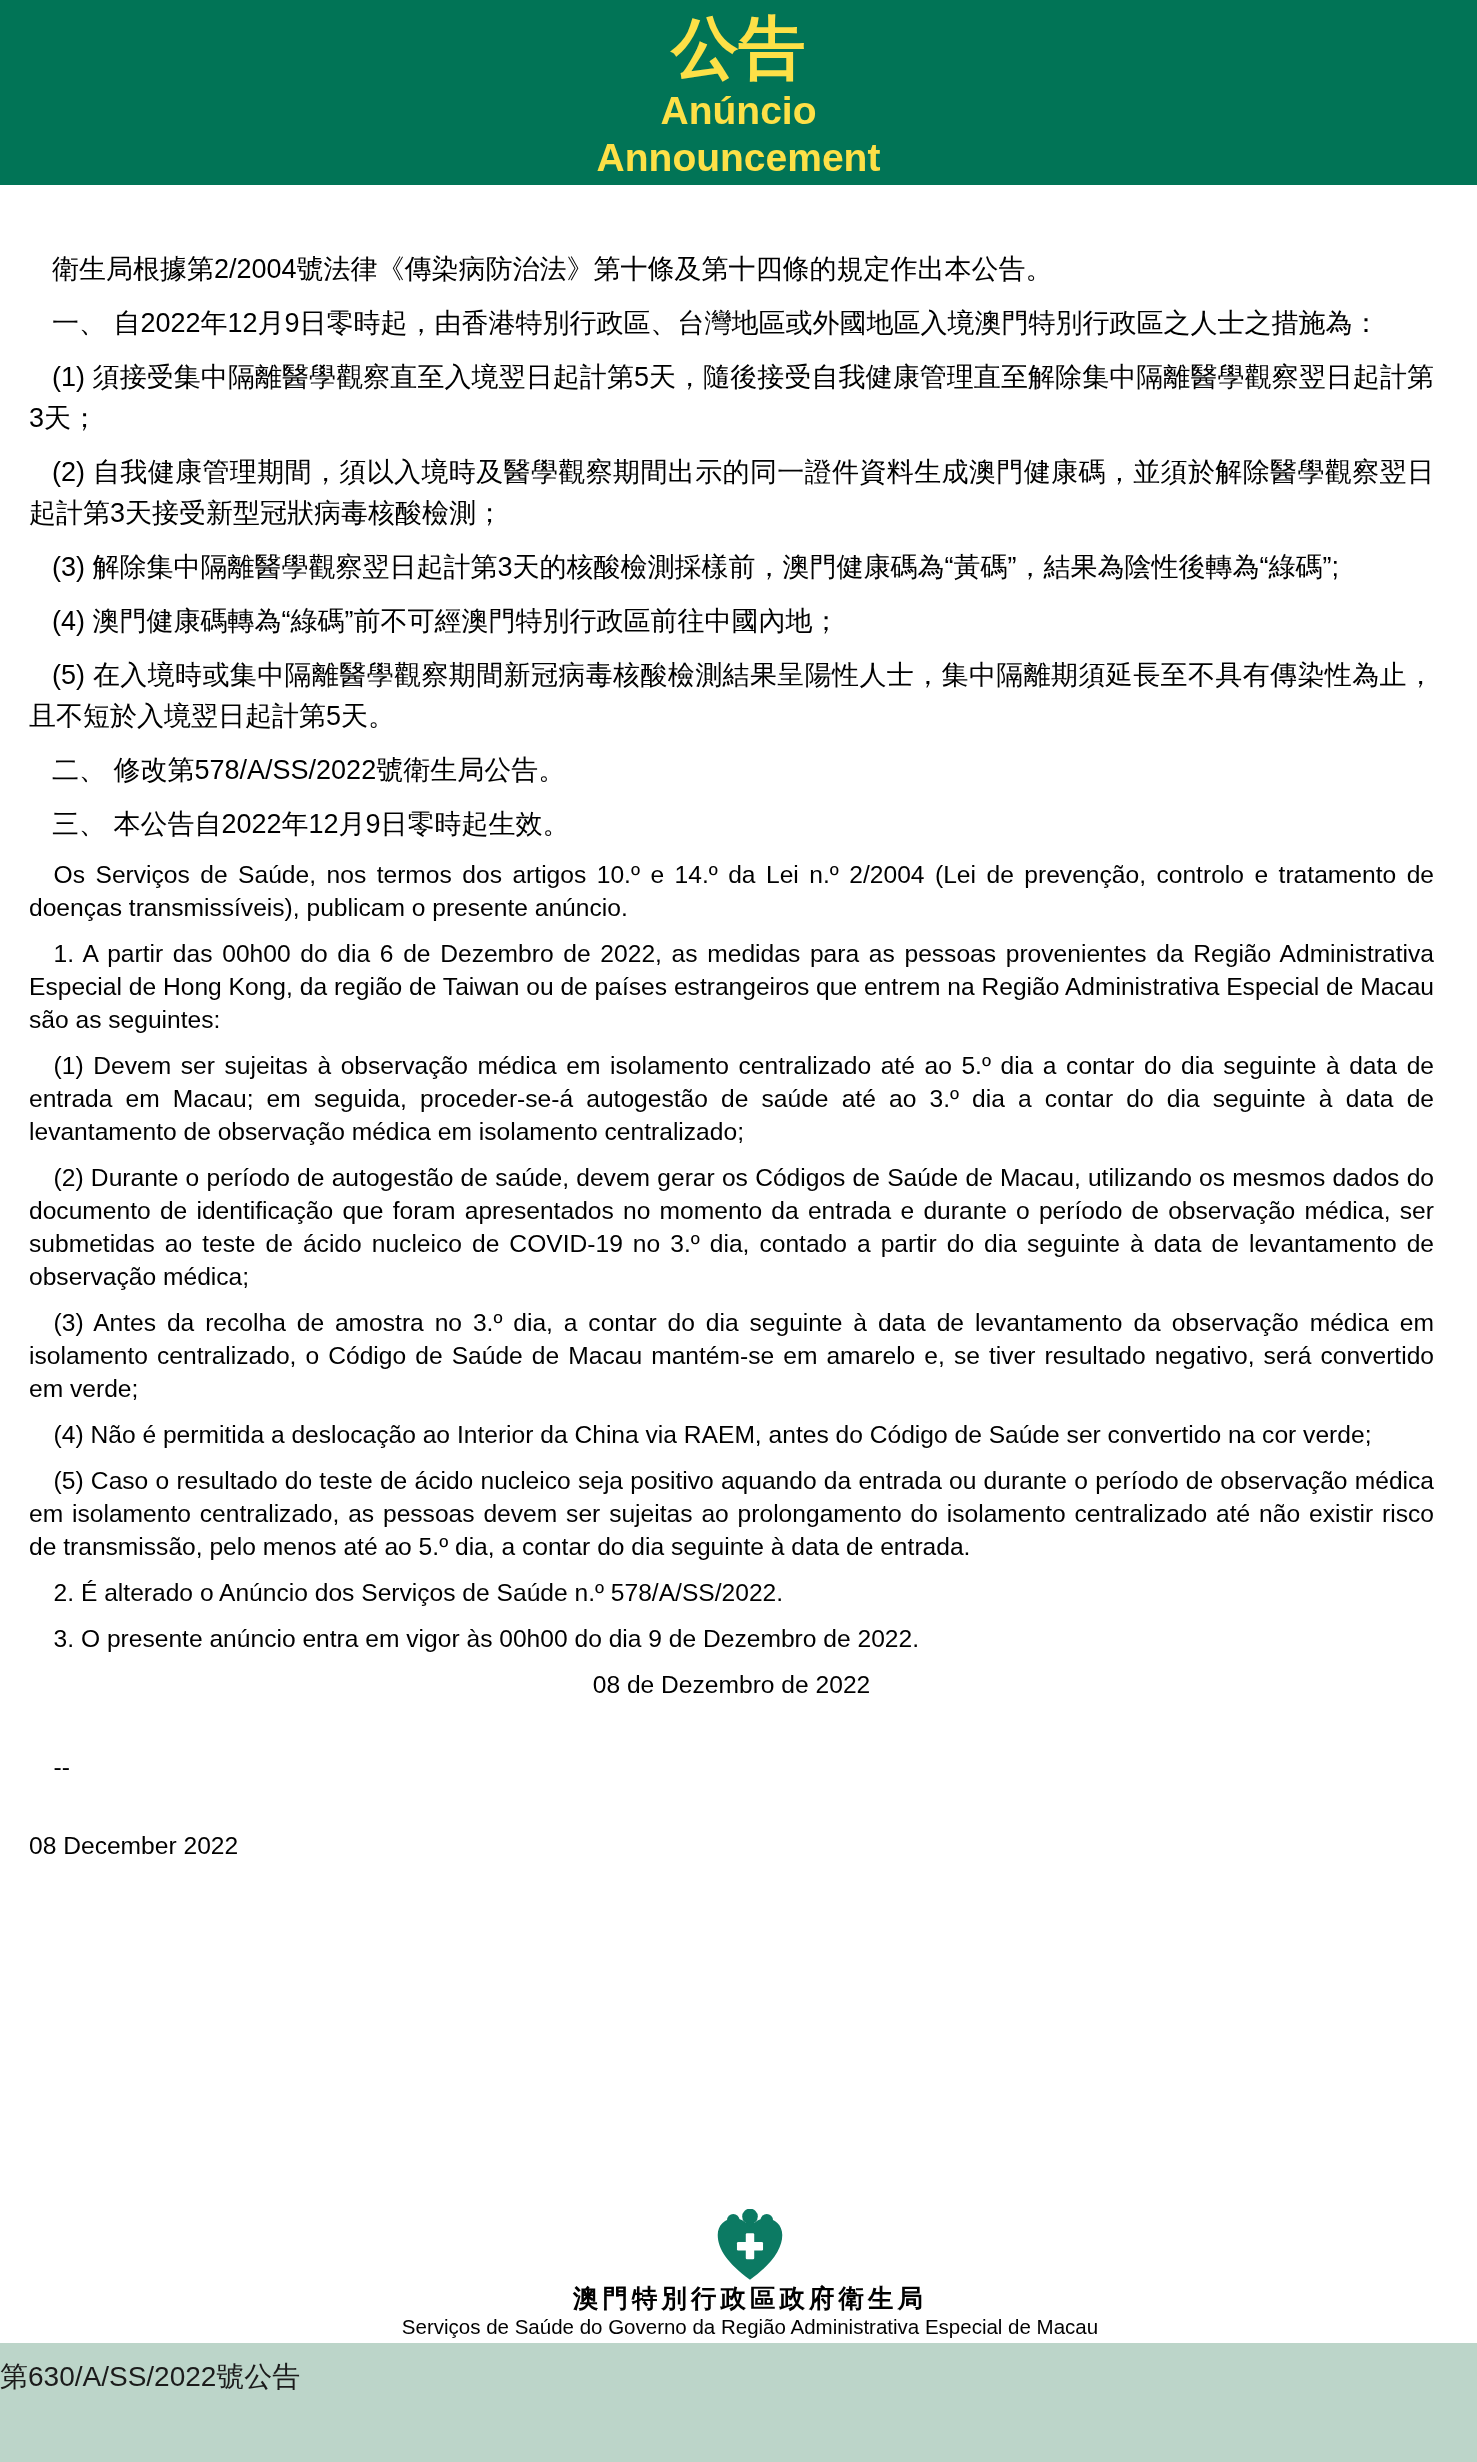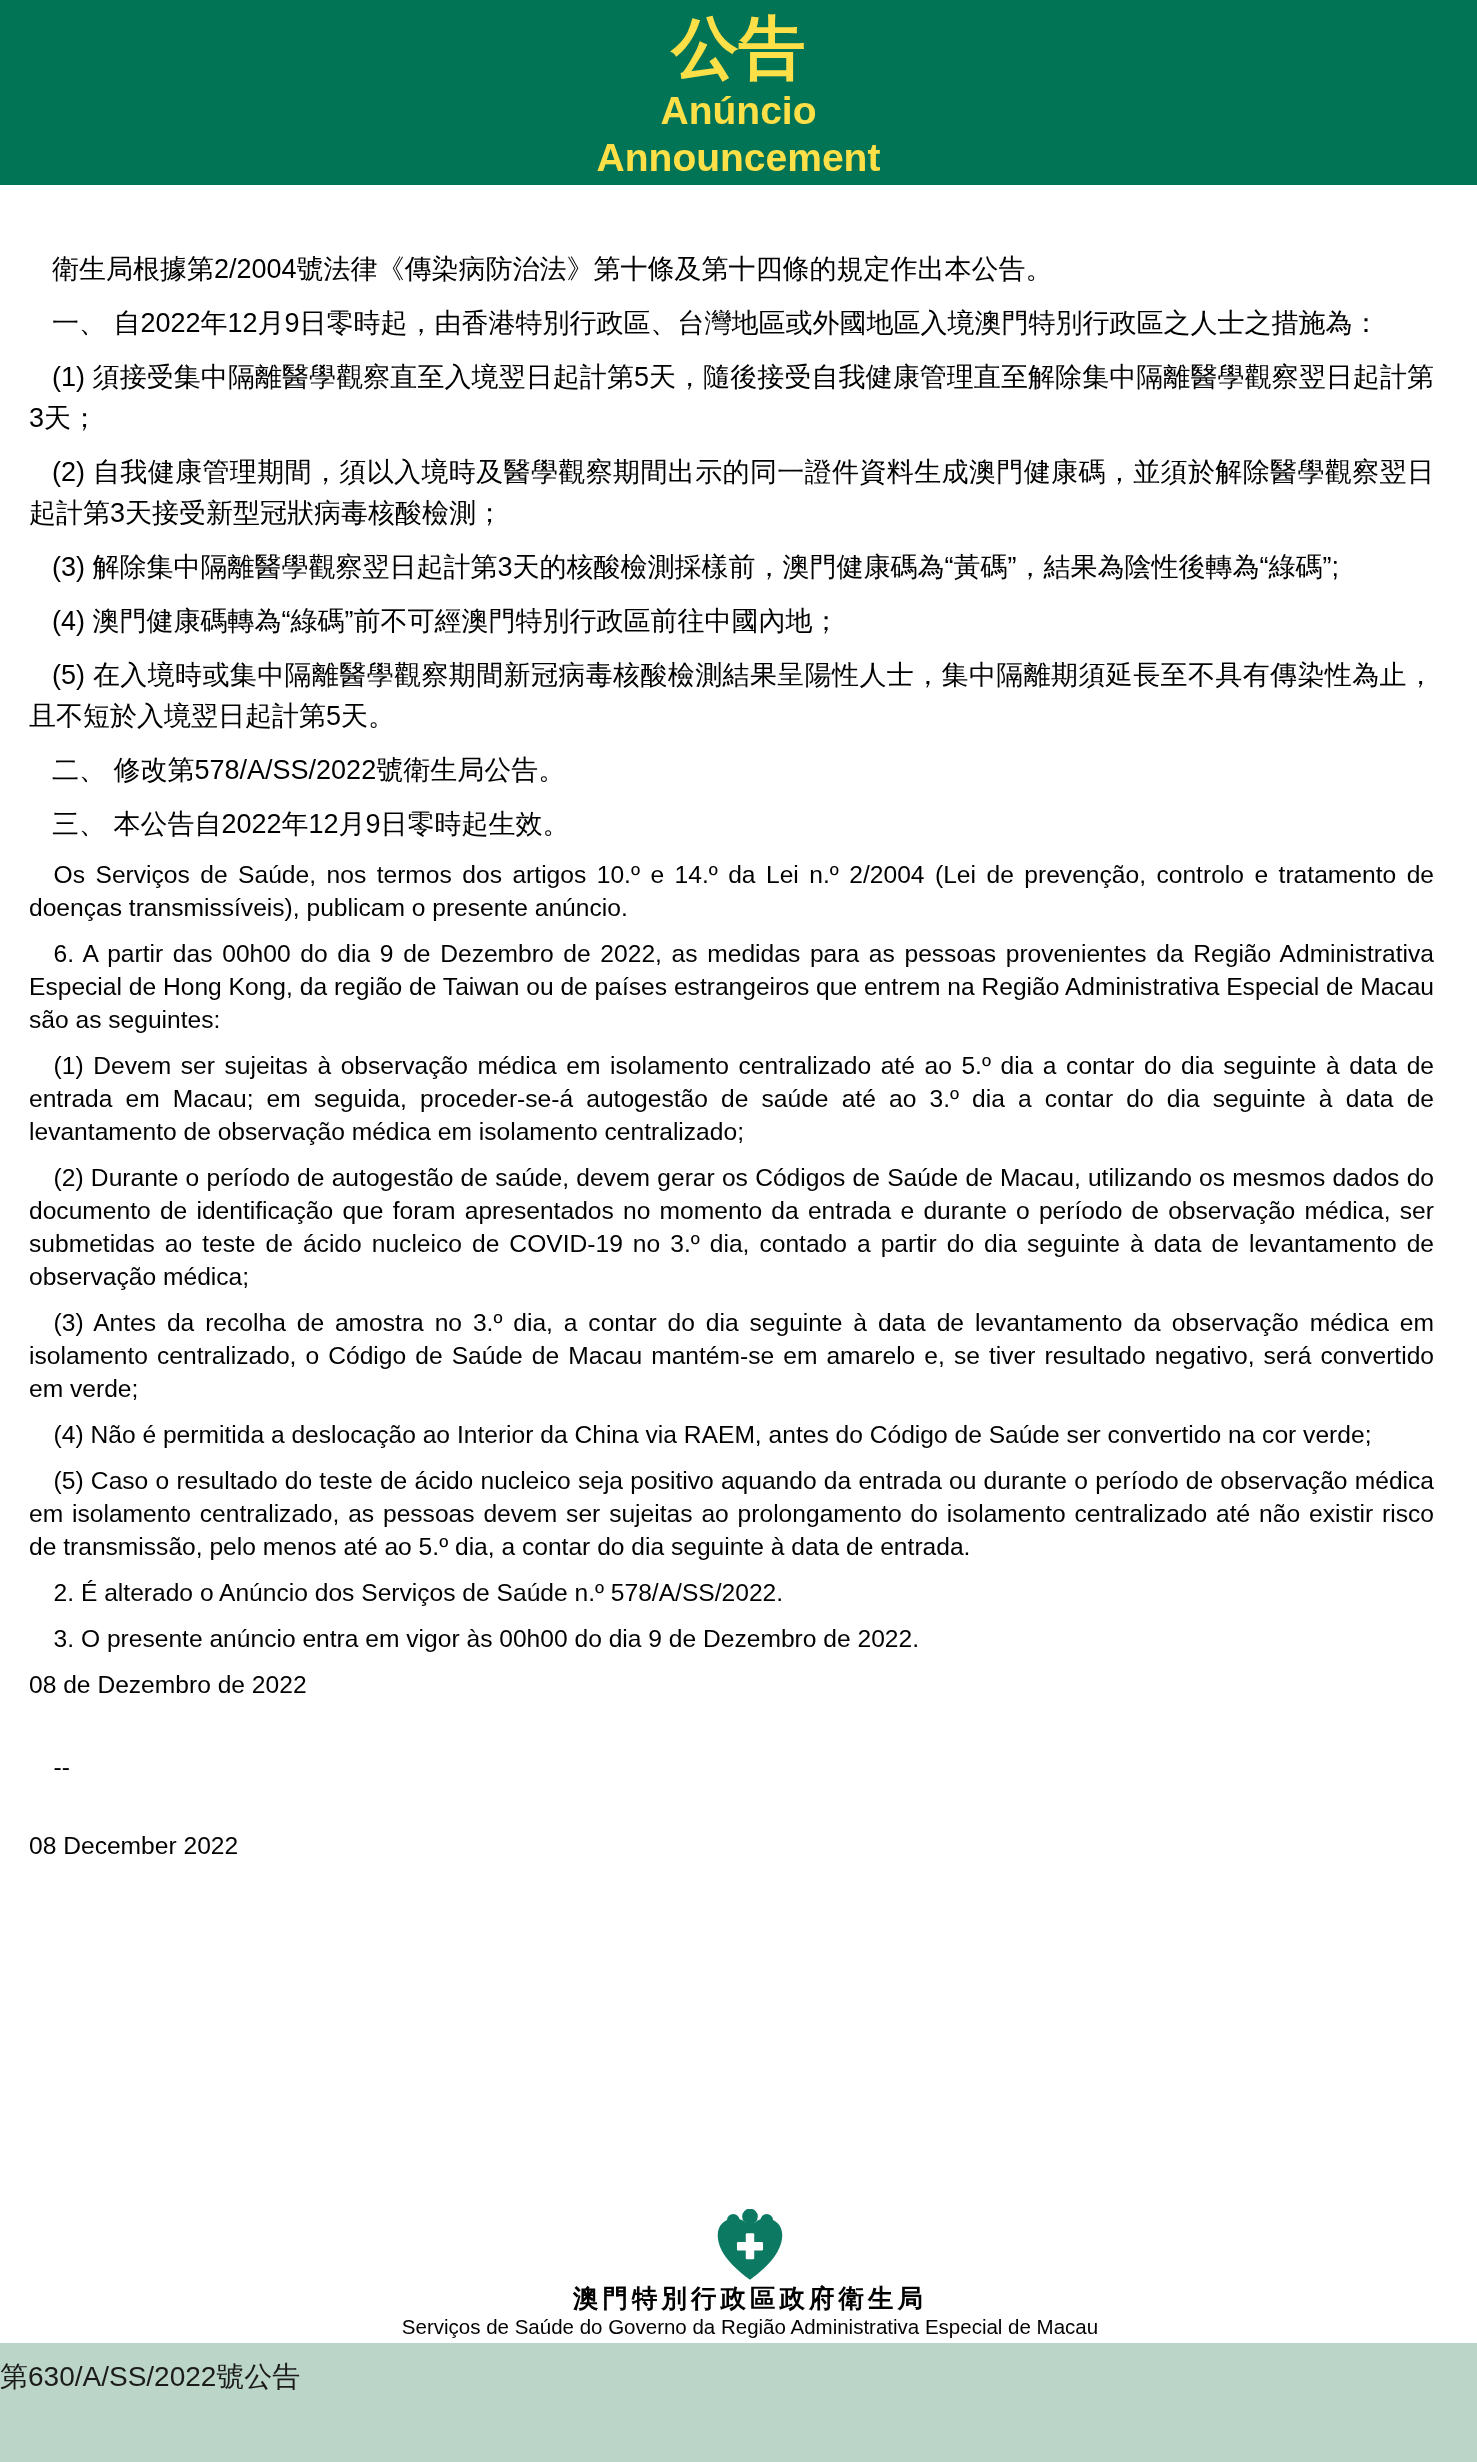--- a/index.html
+++ b/index.html
@@ -29,21 +29,21 @@
   .banner .t-zh{font-size:67px;line-height:80px;font-weight:bold;}
   .banner .t-pt{font-size:39px;line-height:46px;font-weight:bold;}
   .banner .t-en{font-size:39px;line-height:48px;font-weight:bold;}
 
   
   .content{padding:64px 43px 0 29px;}
   .para{text-align:justify;}
   .zh-para{font-size:27px;line-height:41px;margin:0 0 13px 0;text-indent:23px;}
   .zh-date{font-size:27px;line-height:41px;margin:1.6px 0 11.5px 0;}
   .pt-para{font-size:24.6px;line-height:33px;margin:0 0 13px 0;text-indent:24.6px;}
-  .pt-date{font-size:24.6px;line-height:33px;margin:9.8px 0 49px 0;}
+  .pt-date{font-size:24.6px;line-height:33px;margin:9.8px 0 49px 0;text-align:center;}
   .dashes{font-size:24.6px;line-height:33px;margin:0 0 46px 0;text-indent:24.6px;}
   .en-date{font-size:24.6px;line-height:33px;margin:0;}
 
   
   .issuer{
     position:absolute;left:0;right:0;bottom:119px;
     text-align:center;
     padding-bottom:3.3px;
     padding-left:23px;
   }
@@ -86,21 +86,21 @@
           <p class="para zh-para">(4) 澳門健康碼轉為“綠碼”前不可經澳門特別行政區前往中國內地；</p>
           <p class="para zh-para">(5) 在入境時或集中隔離醫學觀察期間新冠病毒核酸檢測結果呈陽性人士，集中隔離期須延長至不具有傳染性為止，且不短於入境翌日起計第5天。</p>
           <p class="para zh-para">二、 修改第578/A/SS/2022號衛生局公告。</p>
           <p class="para zh-para">三、 本公告自2022年12月9日零時起生效。</p>
         </div>
     </section>
 
     <section>
       <div>
           <p class="para pt-para">Os Serviços de Saúde, nos termos dos artigos 10.º e 14.º da Lei n.º 2/2004 (Lei de prevenção, controlo e tratamento de doenças transmissíveis), publicam o presente anúncio.</p>
-          <p class="para pt-para">6. A partir das 00h00 do dia 9 de Dezembro de 2022, as medidas para as pessoas provenientes da Região Administrativa Especial de Hong Kong, da região de Taiwan ou de países estrangeiros que entrem na Região Administrativa Especial de Macau são as seguintes:</p>
+          <p class="para pt-para">1. A partir das 00h00 do dia 6 de Dezembro de 2022, as medidas para as pessoas provenientes da Região Administrativa Especial de Hong Kong, da região de Taiwan ou de países estrangeiros que entrem na Região Administrativa Especial de Macau são as seguintes:</p>
           <p class="para pt-para">(1) Devem ser sujeitas à observação médica em isolamento centralizado até ao 5.º dia a contar do dia seguinte à data de entrada em Macau; em seguida, proceder-se-á autogestão de saúde até ao 3.º dia a contar do dia seguinte à data de levantamento de observação médica em isolamento centralizado;</p>
           <p class="para pt-para">(2) Durante o período de autogestão de saúde, devem gerar os Códigos de Saúde de Macau, utilizando os mesmos dados do documento de identificação que foram apresentados no momento da entrada e durante o período de observação médica, ser submetidas ao teste de ácido nucleico de COVID-19 no 3.º dia, contado a partir do dia seguinte à data de levantamento de observação médica;</p>
           <p class="para pt-para">(3) Antes da recolha de amostra no 3.º dia, a contar do dia seguinte à data de levantamento da observação médica em isolamento centralizado, o Código de Saúde de Macau mantém-se em amarelo e, se tiver resultado negativo, será convertido em verde;</p>
           <p class="para pt-para">(4) Não é permitida a deslocação ao Interior da China via RAEM, antes do Código de Saúde ser convertido na cor verde;</p>
           <p class="para pt-para">(5) Caso o resultado do teste de ácido nucleico seja positivo aquando da entrada ou durante o período de observação médica em isolamento centralizado, as pessoas devem ser sujeitas ao prolongamento do isolamento centralizado até não existir risco de transmissão, pelo menos até ao 5.º dia, a contar do dia seguinte à data de entrada.</p>
           <p class="para pt-para">2. É alterado o Anúncio dos Serviços de Saúde n.º 578/A/SS/2022.</p>
           <p class="para pt-para">3. O presente anúncio entra em vigor às 00h00 do dia 9 de Dezembro de 2022.</p>
         </div>
       <p class="pt-date">08 de Dezembro de 2022</p>
       <p class="dashes">--</p>

